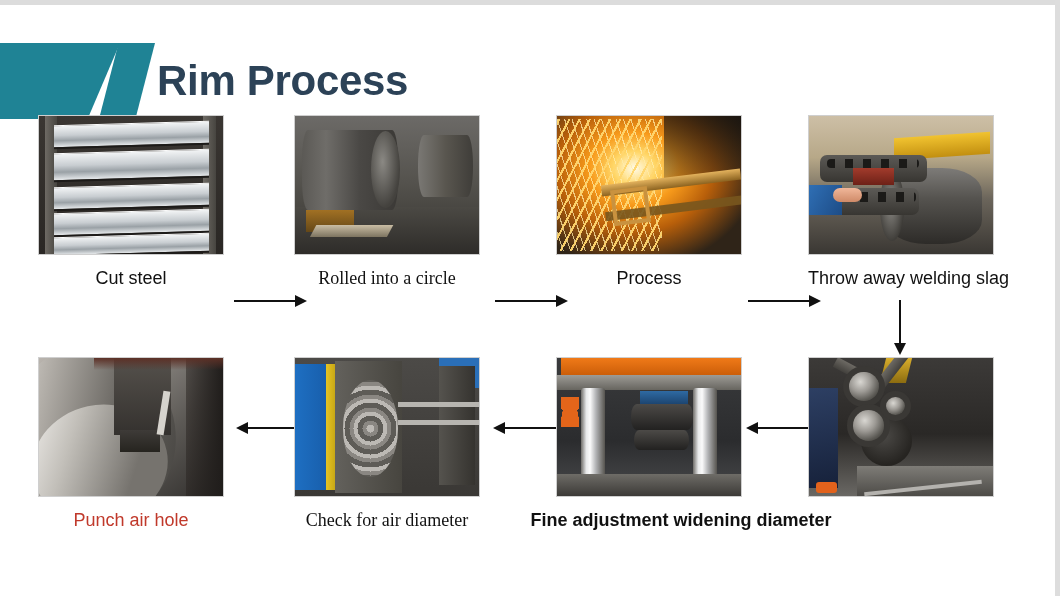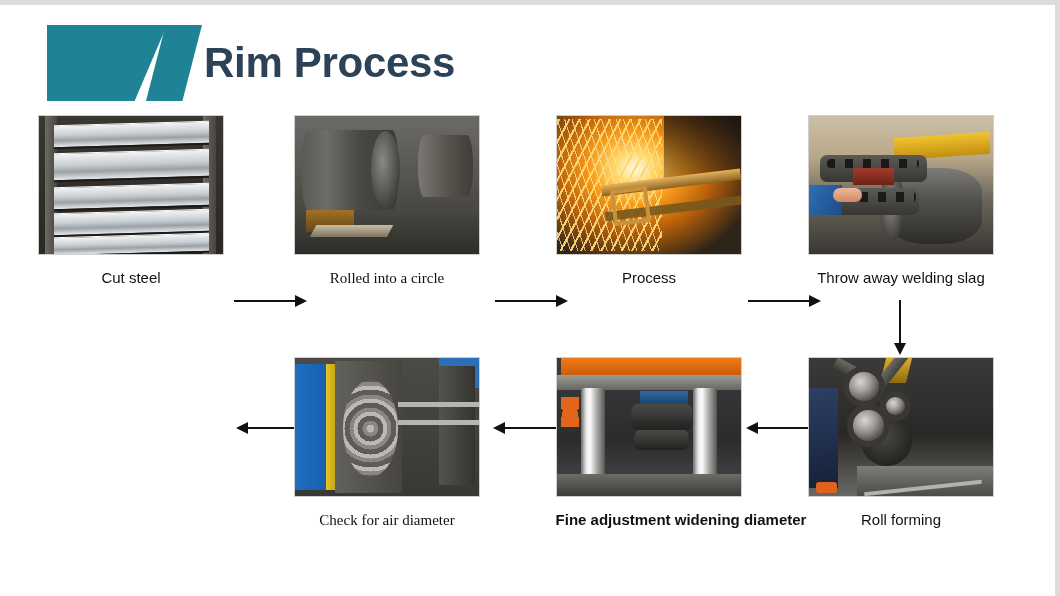--- a/index.html
+++ b/index.html
@@ -42,24 +42,23 @@
     position: absolute;
     left: 0; top: 5px;
     width: 1053px;
     height: 591px;
     background: #ffffff;
   }
 
   
   #header {
     position: absolute;
-    left: 0; top: 25px;
+    left: 0; top: 43px;
     width: 1000px;
     height: 76px;
-    margin-left: 47px;
   }
   .banner-big {
     position: absolute;
     left: 0; top: 0;
     width: 120px;
     height: 76px;
     background: var(--teal);
     clip-path: polygon(0 0, 100% 0, 73% 100%, 0 100%);
   }
   .banner-slash {
@@ -102,21 +101,21 @@
     width: 186px;
     height: 140px;
     border: 1px solid #cfcfcf;
     box-sizing: border-box;
     overflow: hidden;
     position: relative;
     background: #555;
   }
   .step .caption {
     margin-top: 14px;
-    font-size: 15px;
+    font-size: 18px;
     color: #111111;
     line-height: 18px;
     white-space: nowrap;
   }
   .step .caption.alt {
     color: var(--highlight);
   }
 
   
   .col-1 { left: 38px; }
@@ -552,20 +551,34 @@
         </div>
       </div>
       <div class="caption">Throw away welding slag</div>
     </div>
   </div>
 
   <div class="arrow-v" style="left:899px; top:300px;"></div>
 
   <div class="flow-row" id="row-2">
 
+    <div class="step col-1">
+      <div class="thumb">
+        <div class="ph ph-punch">
+          <div class="swoosh"></div>
+          <div class="swoosh2"></div>
+          <div class="head"></div>
+          <div class="headlow"></div>
+          <div class="rod"></div>
+          <div class="rightdark"></div>
+          <div class="toptint"></div>
+        </div>
+      </div>
+      <div class="caption alt">Punch air hole</div>
+    </div>
 
     <div class="arrow-h left" style="left:247px; top:70px;"></div>
 
     <div class="step col-2">
       <div class="thumb">
         <div class="ph ph-airtight">
           <div class="bluewall"></div>
           <div class="yellowstripe"></div>
           <div class="bluetop"></div>
           <div class="plate"></div>
@@ -607,17 +620,16 @@
           <div class="arm a2"></div>
           <div class="tyre"></div>
           <div class="roller r1"></div>
           <div class="roller r2"></div>
           <div class="roller r3"></div>
           <div class="floor"></div>
           <div class="handrail"></div>
           <div class="boot"></div>
         </div>
       </div>
-      <div class="caption">Roll forming</div>
     </div>
   </div>
 
 </div>
 
 </body></html>

